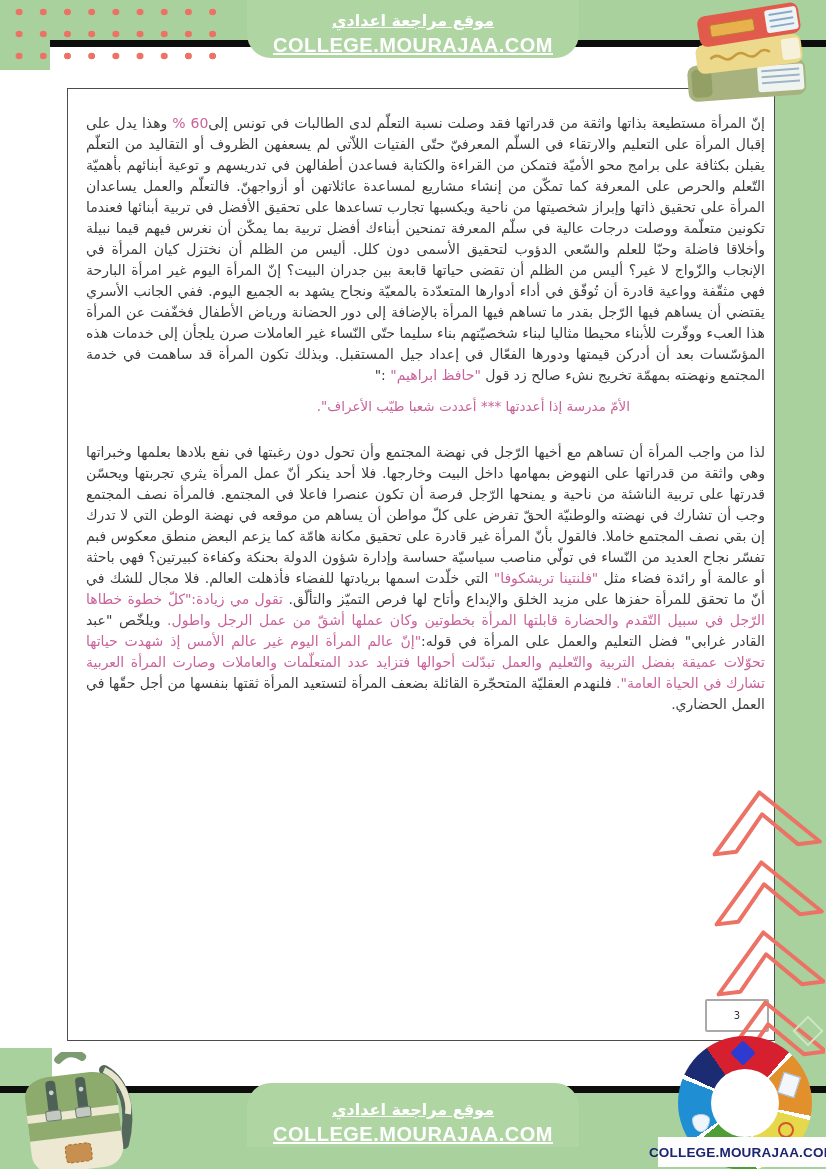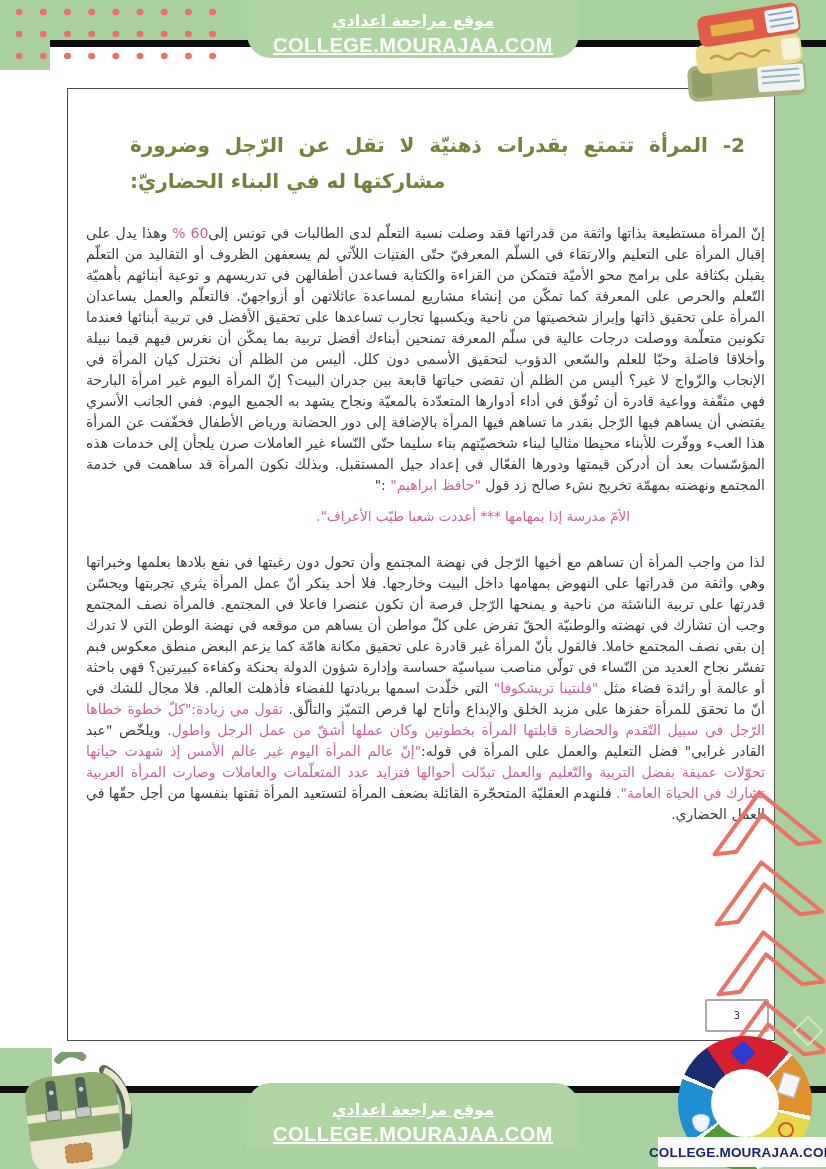--- a/index.html
+++ b/index.html
@@ -106,23 +106,22 @@
     </g>
     <g transform="rotate(-9 62 24)">
       <rect x="16" y="8" width="102" height="31" rx="8" fill="#e25a4b"></rect>
       <rect x="28" y="18" width="44" height="12" rx="2" fill="#e8b14e" stroke="#b97f2c"></rect>
       <rect x="84" y="12" width="32" height="23" rx="3" fill="#eef4f6"></rect>
       <path d="M88 17h24M88 23h24M88 29h24" stroke="#8aa9c6" stroke-width="2" fill="none"></path>
     </g>
   </svg>
 
   <div class="doc">
-    <div class="title">2- المرأة تتمتع بقدرات ذهنيّة لا تقل عن الرّجل وضرورة مشاركتها له في البناء الحضاريّ:</div>
     <div class="body-text"><span>إنّ المرأة مستطيعة بذاتها واثقة من قدراتها فقد وصلت نسبة التعلّم لدى الطالبات  في تونس إلى</span><span class="accent">60 %</span><span> وهذا يدل على إقبال المرأة على التعليم والارتقاء في السلّم المعرفيّ حتّى الفتيات اللاّتي لم يسعفهن الظروف أو التقاليد من التعلّم يقبلن بكثافة على برامج محو الأميّة فتمكن من القراءة والكتابة فساعدن أطفالهن في تدريسهم و توعية أبنائهم بأهميّة التّعلم والحرص على المعرفة كما تمكّن من إنشاء مشاريع لمساعدة عائلاتهن أو أزواجهنّ. فالتعلّم والعمل يساعدان المرأة على تحقيق ذاتها وإبراز شخصيتها من ناحية ويكسبها تجارب تساعدها على تحقيق الأفضل في تربية أبنائها فعندما تكونين متعلّمة ووصلت درجات عالية في سلّم المعرفة تمنحين أبناءك أفضل تربية بما يمكّن أن نغرس فيهم قيما نبيلة وأخلاقا فاضلة وحبّا للعلم والسّعي الدؤوب لتحقيق الأسمى دون كلل. أليس من الظلم أن نختزل كيان المرأة في الإنجاب والزّواج لا غير؟ أليس من الظلم أن تقضى حياتها قابعة بين جدران البيت؟ إنّ المرأة اليوم غير امرأة البارحة فهي مثقّفة وواعية قادرة أن تُوفّق في أداء أدوارها المتعدّدة بالمعيّة ونجاح يشهد به الجميع اليوم. ففي الجانب الأسري يقتضي أن يساهم فيها الرّجل بقدر ما تساهم فيها المرأة بالإضافة إلى دور الحضانة ورياض الأطفال فخفّفت عن المرأة هذا العبء ووفّرت للأبناء محيطا مثاليا لبناء شخصيّتهم بناء سليما حتّى النّساء غير العاملات صرن يلجأن إلى خدمات هذه المؤسّسات بعد أن أدركن قيمتها ودورها الفعّال في إعداد جيل المستقبل. وبذلك تكون المرأة قد ساهمت في خدمة المجتمع ونهضته بمهمّة تخريج نشء صالح زد قول </span><span class="accent">"حافظ ابراهيم"</span><span> :"</span></div>
-    <div class="verse"><span class="accent">الأمّ مدرسة إذا بمهامها *** أعددت شعبا طيّب الأعراف".</span></div>
+    <div class="verse"><span class="accent">الأمّ مدرسة إذا أعددتها *** أعددت شعبا طيّب الأعراف".</span></div>
     <div class="body-text"><span>لذا من واجب المرأة أن تساهم مع أخيها الرّجل في نهضة المجتمع وأن تحول دون رغبتها في نفع بلادها بعلمها وخبراتها وهي واثقة من قدراتها على النهوض بمهامها داخل البيت وخارجها. فلا أحد ينكر أنّ عمل المرأة يثري تجربتها ويحسّن قدرتها على تربية الناشئة من ناحية و يمنحها الرّجل فرصة أن تكون عنصرا فاعلا في المجتمع. فالمرأة نصف المجتمع وجب أن تشارك في نهضته والوطنيّة الحقّ تفرض على كلّ مواطن أن يساهم من موقعه في نهضة الوطن التي لا تدرك إن بقي نصف المجتمع خاملا. فالقول بأنّ المرأة غير قادرة على تحقيق مكانة هامّة  كما يزعم البعض منطق معكوس فبم تفسّر نجاح العديد من النّساء في تولّي مناصب سياسيّة حساسة وإدارة شؤون الدولة بحنكة وكفاءة كبيرتين؟ فهي باحثة أو عالمة أو رائدة فضاء مثل </span><span class="accent">"فلنتينا تريشكوفا"</span><span> التي خلّدت اسمها بريادتها للفضاء فأذهلت العالم. فلا مجال للشك في أنّ ما تحقق للمرأة حفزها على مزيد الخلق والإبداع وأتاح لها فرص التميّز والتألّق. </span><span class="accent">تقول مي زيادة:"كلّ خطوة خطاها الرّجل في سبيل التّقدم والحضارة قابلتها المرأة بخطوتين وكان عملها أشقّ من عمل الرجل واطول.</span><span> ويلخّص "عبد القادر غرابي" فضل التعليم والعمل على المرأة في قوله:</span><span class="accent">"إنّ عالم المرأة اليوم غير عالم الأمس إذ شهدت حياتها تحوّلات عميقة بفضل التربية والتّعليم والعمل تبدّلت أحوالها فتزايد عدد المتعلّمات والعاملات وصارت المرأة العربية تشارك في الحياة العامة".</span><span> فلنهدم العقليّة المتحجّرة القائلة بضعف المرأة لتستعيد المرأة ثقتها بنفسها من أجل حقّها في العمل الحضاري.</span></div>
     <div class="pagenum">3</div>
   </div>
 
   <svg class="chevrons" width="120" height="290" viewBox="0 0 120 290">
     <g fill="none" stroke="#ec7265" stroke-width="4" stroke-linejoin="round">
       <path transform="rotate(-7 60 40)" d="M6 66 L58 10 L112 66 L90 66 L58 32 L28 66 Z"></path>
       <path transform="translate(2 70) rotate(-7 60 40)" d="M6 66 L58 10 L112 66 L90 66 L58 32 L28 66 Z"></path>
       <path transform="translate(4 140) rotate(-7 60 40)" d="M6 66 L58 10 L112 66 L90 66 L58 32 L28 66 Z"></path>
       <path transform="translate(6 210) rotate(-7 60 40)" d="M6 66 L58 10 L112 66 L90 66 L58 32 L28 66 Z"></path>

